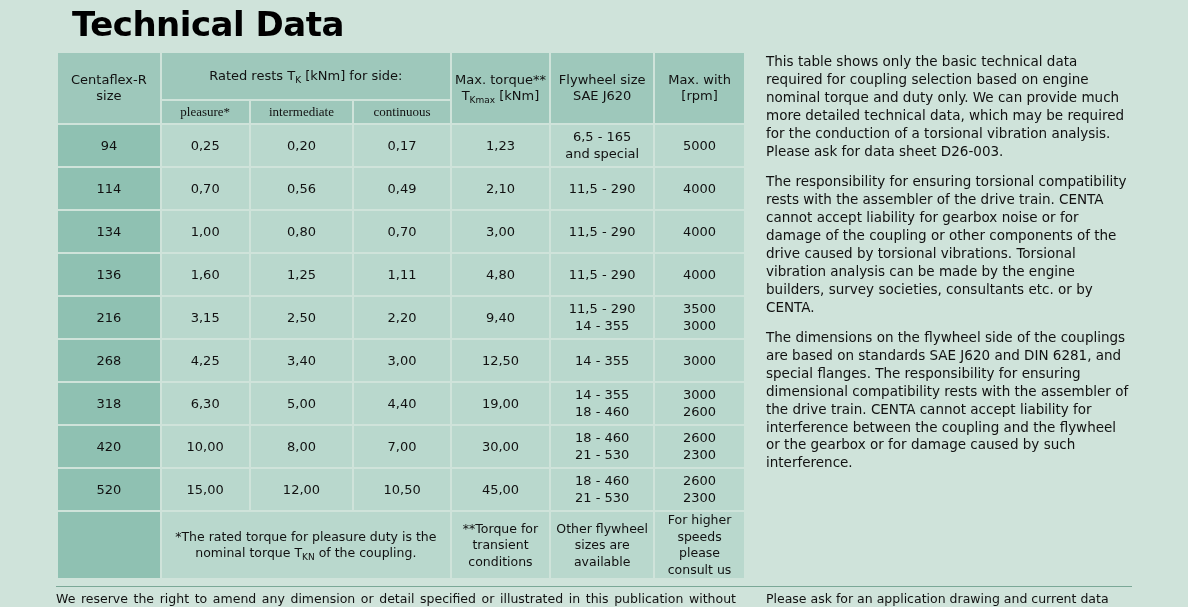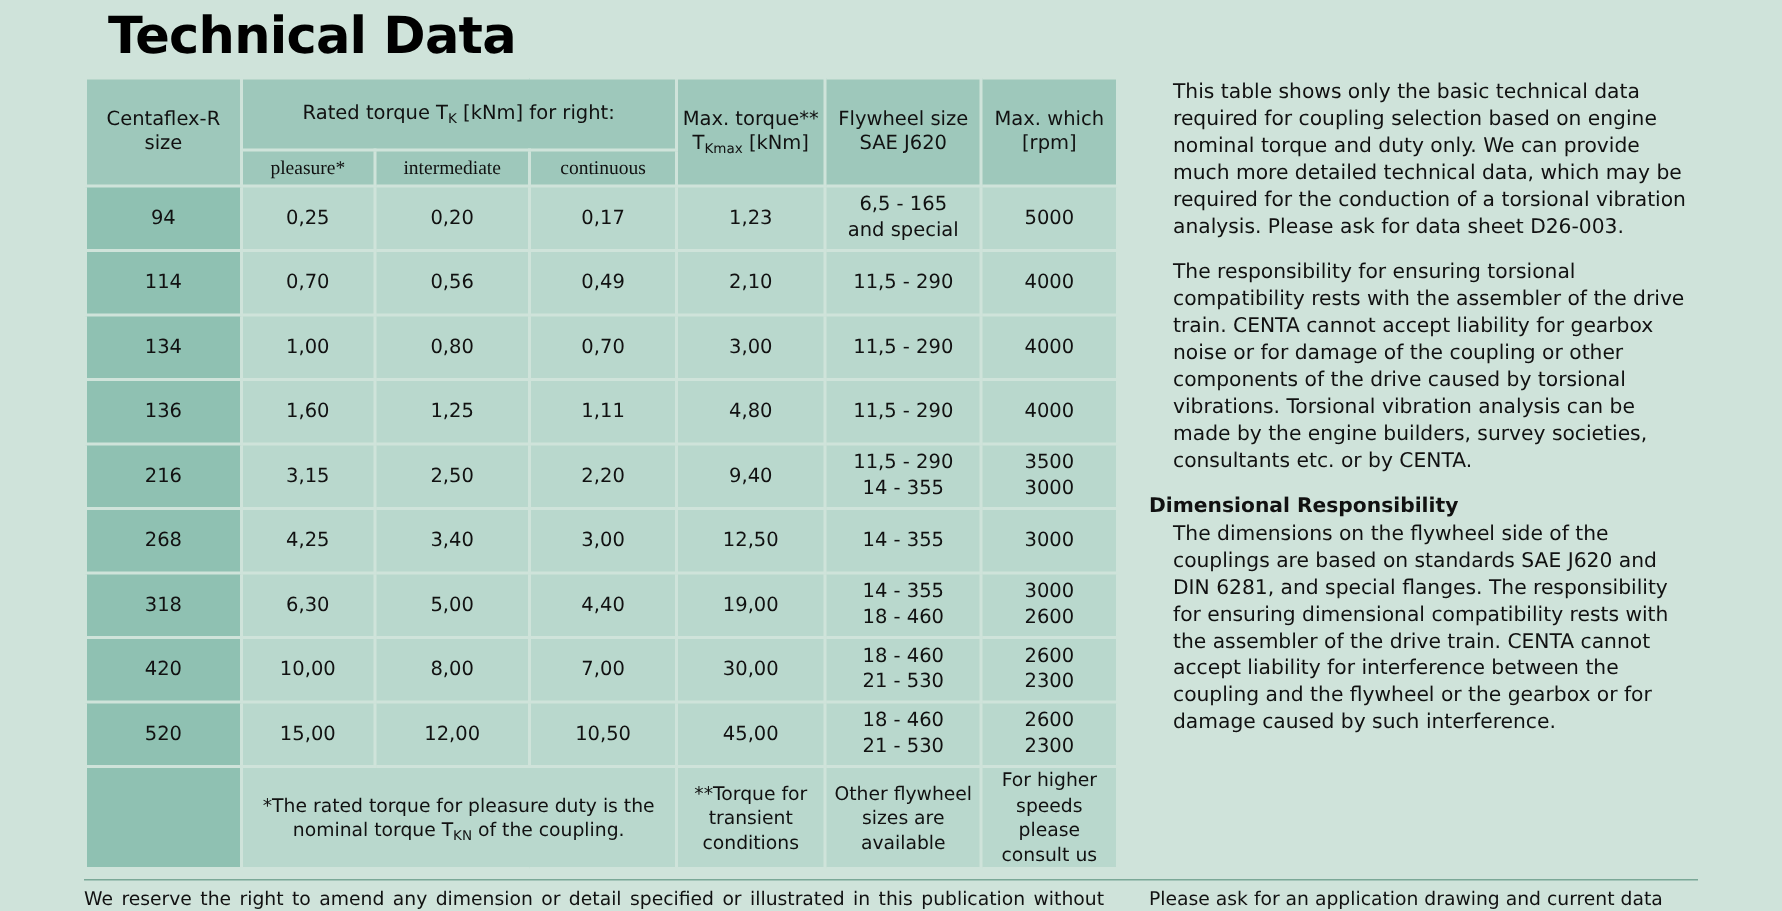--- a/index.html
+++ b/index.html
@@ -101,21 +101,21 @@
     top: 3px;
   }
   .right-col {
     flex: 1 1 auto;
     padding-left: 20px;
     padding-top: 2px;
     font-size: 13.5px;
     line-height: 1.33;
   }
   .right-col p {
-    margin: 0 0 12px 16px;
+    margin: 0 0 12px 0;
   }
   .right-col h3 {
     margin: 0 0 1px 0;
     font-size: 13.5px;
     font-weight: bold;
   }
   .notes {
     display: flex;
     margin-top: 6px;
     border-top: 1px solid #7ba897;
@@ -157,32 +157,32 @@
           <col style="width:96px">
           <col style="width:84px">
         </colgroup>
         <tbody>
             <tr>
           <th class="head-cell" rowspan="2">
             <span style="white-space:pre-line">Centaflex-R
 size</span>
           </th>
           <th class="head-cell" colspan="3">
-            <span>Rated torque T</span><sub>K</sub><span> [kNm] for right:</span>
+            <span>Rated rests T</span><sub>K</sub><span> [kNm] for side:</span>
           </th>
           <th class="head-cell" rowspan="2">
             <div>Max. torque**</div>
             <div><span>T</span><sub>Kmax</sub><span> [kNm]</span></div>
           </th>
           <th class="head-cell" rowspan="2">
             <div>Flywheel size</div>
             <div>SAE J620</div>
           </th>
           <th class="head-cell" rowspan="2">
-            <div>Max. which</div>
+            <div>Max. with</div>
             <div>[rpm]</div>
           </th>
         </tr>
         <tr>
           <th class="sub-head">pleasure*</th>
           <th class="sub-head">intermediate</th>
           <th class="sub-head">continuous</th>
         </tr>
 
         <tr class="row-h">
@@ -285,21 +285,20 @@
           <td class="foot-cell center">Other flywheel sizes are available</td>
           <td class="foot-cell center">For higher speeds please consult us</td>
         </tr>
       </tbody>
         </table>
     </div>
 
     <div class="right-col">
       <p>This table shows only the basic technical data required for coupling selection based on engine nominal torque and duty only. We can provide much more detailed technical data, which may be required for the conduction of a torsional vibration analysis. Please ask for data sheet D26-003.</p>
       <p>The responsibility for ensuring torsional compatibility rests with the assembler of the drive train. CENTA cannot accept liability for gearbox noise or for damage of the coupling or other components of the drive caused by torsional vibrations. Torsional vibration analysis can be made by the engine builders, survey societies, consultants etc. or by CENTA.</p>
-      <h3>Dimensional Responsibility</h3>
       <p>The dimensions on the flywheel side of the couplings are based on standards SAE J620 and DIN 6281, and special flanges. The responsibility for ensuring dimensional compatibility rests with the assembler of the drive train. CENTA cannot accept liability for interference between the coupling and the flywheel or the gearbox or for damage caused by such interference.</p>
     </div>
 
   </div>
 
   <div class="notes">
     <div class="note-left">We reserve the right to amend any dimension or detail specified or illustrated in this publication without notice and without incurring any obligation to provide such modification to such couplings previously delivered.</div>
     <div class="note-right">Please ask for an application drawing and current data before making detailed coupling selection.</div>
   </div>
 

